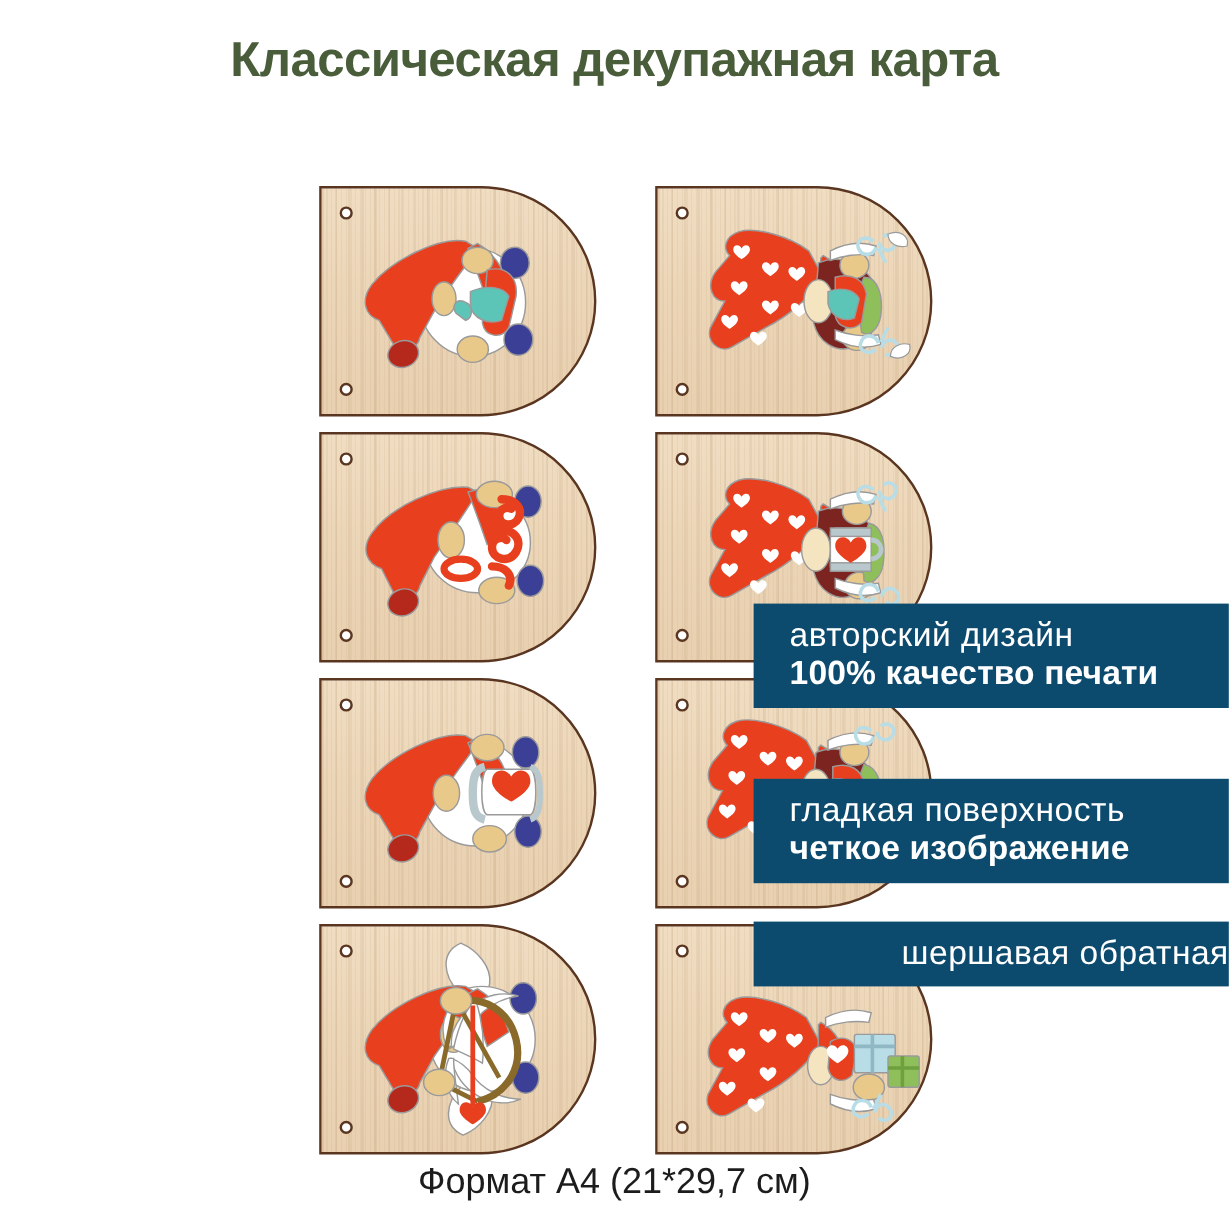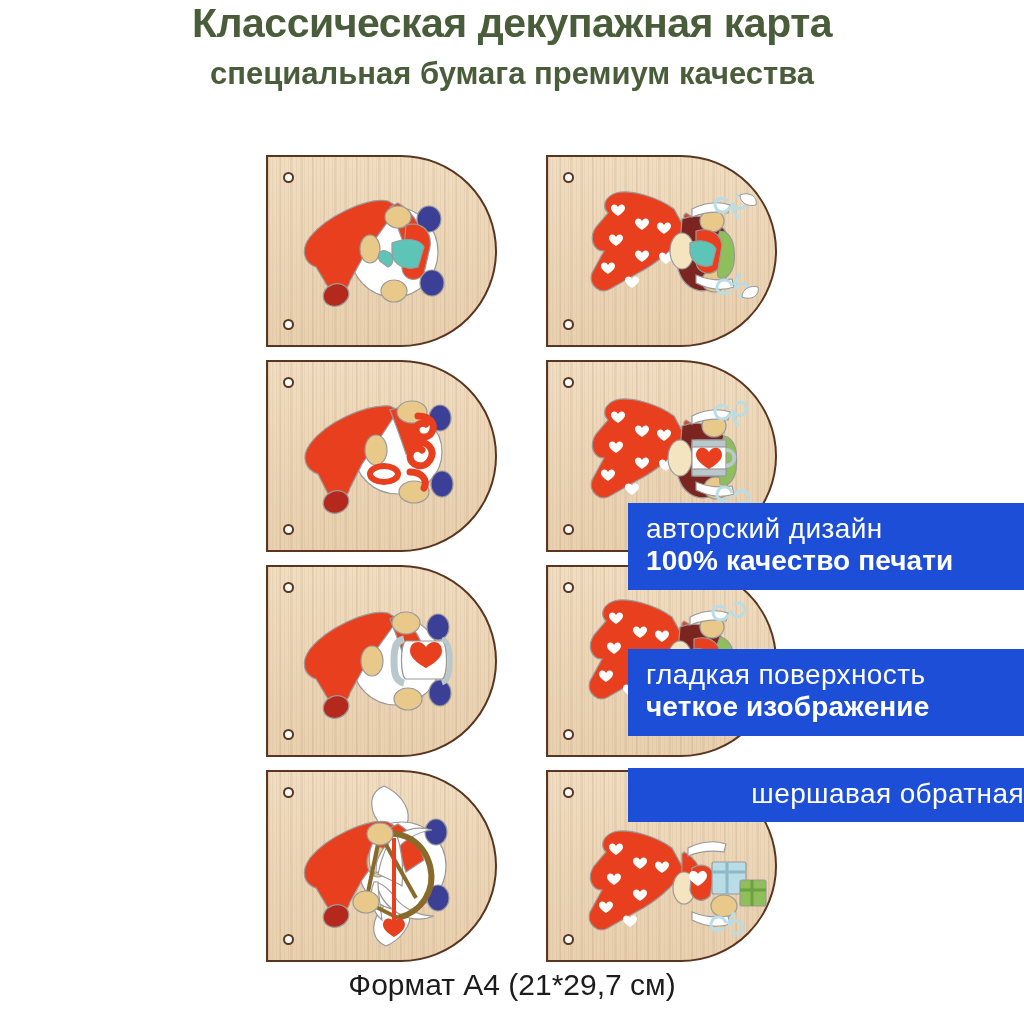--- a/index.html
+++ b/index.html
@@ -9,21 +9,21 @@
     font-family:"Liberation Sans", sans-serif;
     overflow:hidden;
     position:relative;
   }
   .page{position:relative;width:1024px;height:1021px;}
 
   
   .header{position:absolute;left:0;top:0;width:1024px;text-align:center;}
   .title-main{
     font-size:41px;font-weight:bold;color:#4a5d3a;
-    letter-spacing:-0.5px;margin:0;
+    letter-spacing:-0.5px;margin:0;padding-top:26px;
     white-space:nowrap;
   }
   .title-sub{
     font-size:31px;font-weight:bold;color:#4a5d3a;
     margin:0;padding-top:9px;white-space:nowrap;
   }
 
   
   .tag-grid{position:absolute;left:0;top:155px;width:1024px;height:800px;}
   .tag{
@@ -48,24 +48,24 @@
     background:#ffffff;border:2px solid #5a3520;box-sizing:border-box;
   }
   .hole.top{left:17px;top:17px;}
   .hole.bot{left:17px;bottom:17px;}
 
   .art{position:absolute;left:0;top:0;width:231px;height:192px;}
 
   
   .badge{
     position:absolute;
-    background:#1d4ed8;
+    background:#0c4a6e;
     color:#ffffff;
     box-sizing:border-box;
-    padding:10px 0 12px 18px;
+    padding:10px 0 12px 30px;
   }
   .badge .l1{
     font-size:28px;font-weight:normal;letter-spacing:.4px;
     line-height:1.16;white-space:nowrap;
   }
   .badge .l2{
     font-size:28px;font-weight:bold;letter-spacing:.1px;
     line-height:1.16;white-space:nowrap;
   }
   #badge-1{left:628px;top:503px;width:396px;}
@@ -78,21 +78,20 @@
     font-size:30px;color:#1c1c1c;white-space:nowrap;
   }
 </style>
 </head>
 <body>
 
 <div class="page">
 
   <div class="header">
     <div class="title-main">Классическая декупажная карта</div>
-    <div class="title-sub">специальная бумага премиум качества</div>
   </div>
 
   <div class="tag-grid">
 
     <div class="tag" style="left:266px;top:0px;">
       <div class="tag-body"></div>
       <div class="hole top"></div>
       <div class="hole bot"></div>
       <svg class="art" viewBox="0 0 231 192">
         <g stroke="#9a9a9a" stroke-width="1.2">

